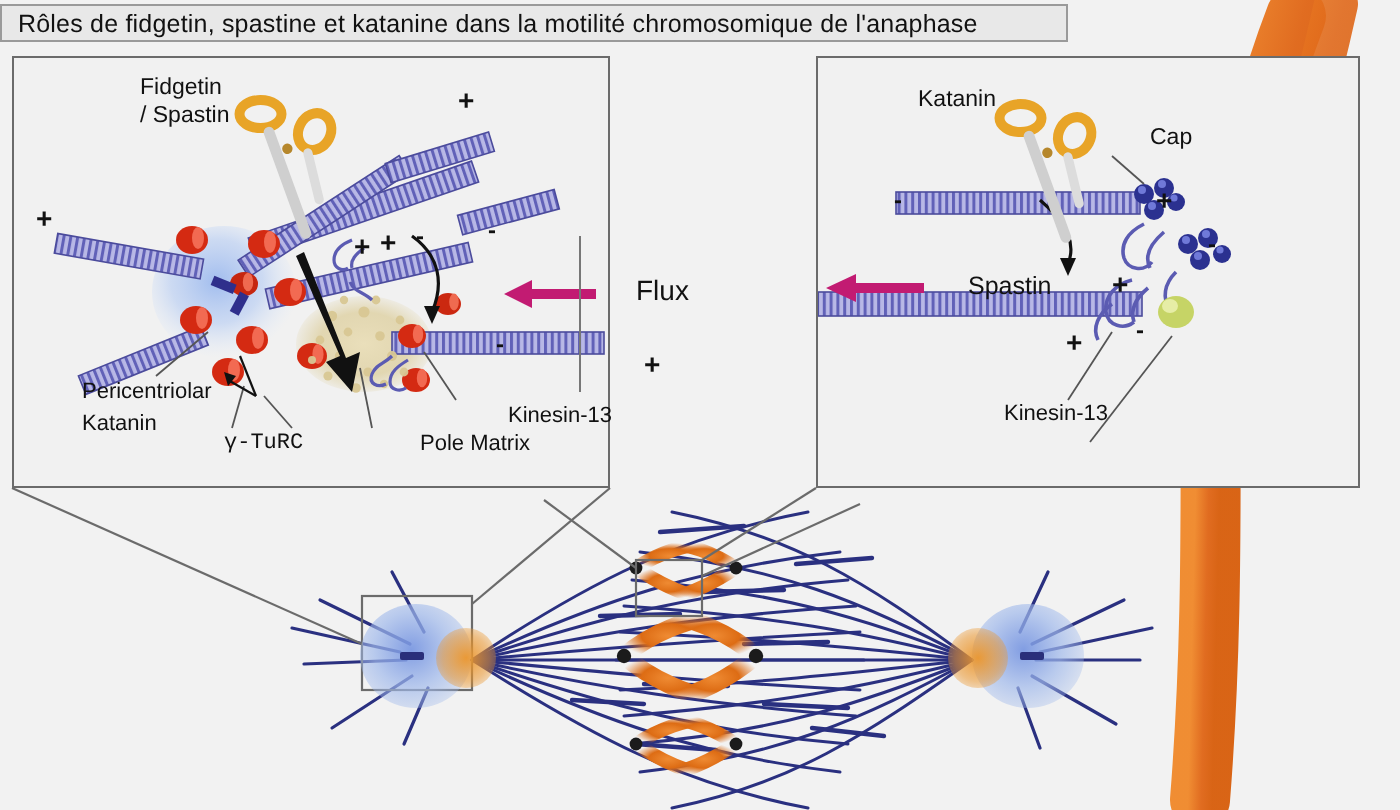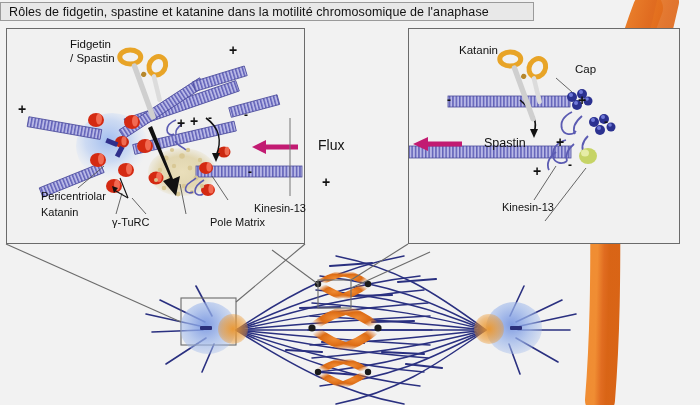--- a/index.html
+++ b/index.html
@@ -331,21 +331,21 @@
       </g>
 
       <line x1="290" y1="118" x2="290" y2="196" stroke="#777" stroke-width="1"></line>
     </g>
   </svg>
 
   <div class="lbl" style="left:38px;top:38px;">Fidgetin</div>
   <div class="lbl" style="left:38px;top:52px;">/ Spastin</div>
   <div class="lbl b" style="left:9px;top:190px;">Pericentriolar</div>
   <div class="lbl b" style="left:9px;top:206px;">Katanin</div>
-  <div class="lbl b" style="left:80px;top:216px;">γ-TuRC</div>
+  <div class="lbl b" style="left:80px;top:216px;font-family:Liberation Mono, monospace;">γ-TuRC</div>
   <div class="lbl b" style="left:150px;top:216px;margin-left:28px;">Pole Matrix</div>
   <div class="lbl b" style="left:222px;top:202px;">Kinesin-13</div>
   <div class="lbl" style="left:286px;top:139px;font-size:14px;">Flux</div>
 
   <svg class="ov" viewBox="0 0 700 405" width="700" height="405">
     <g stroke="#555" stroke-width=".9" fill="none">
       <line x1="78" y1="188" x2="104" y2="166"></line>
       <line x1="116" y1="214" x2="122" y2="193"></line>
       <line x1="146" y1="214" x2="132" y2="198"></line>
       <line x1="186" y1="214" x2="180" y2="184"></line>

